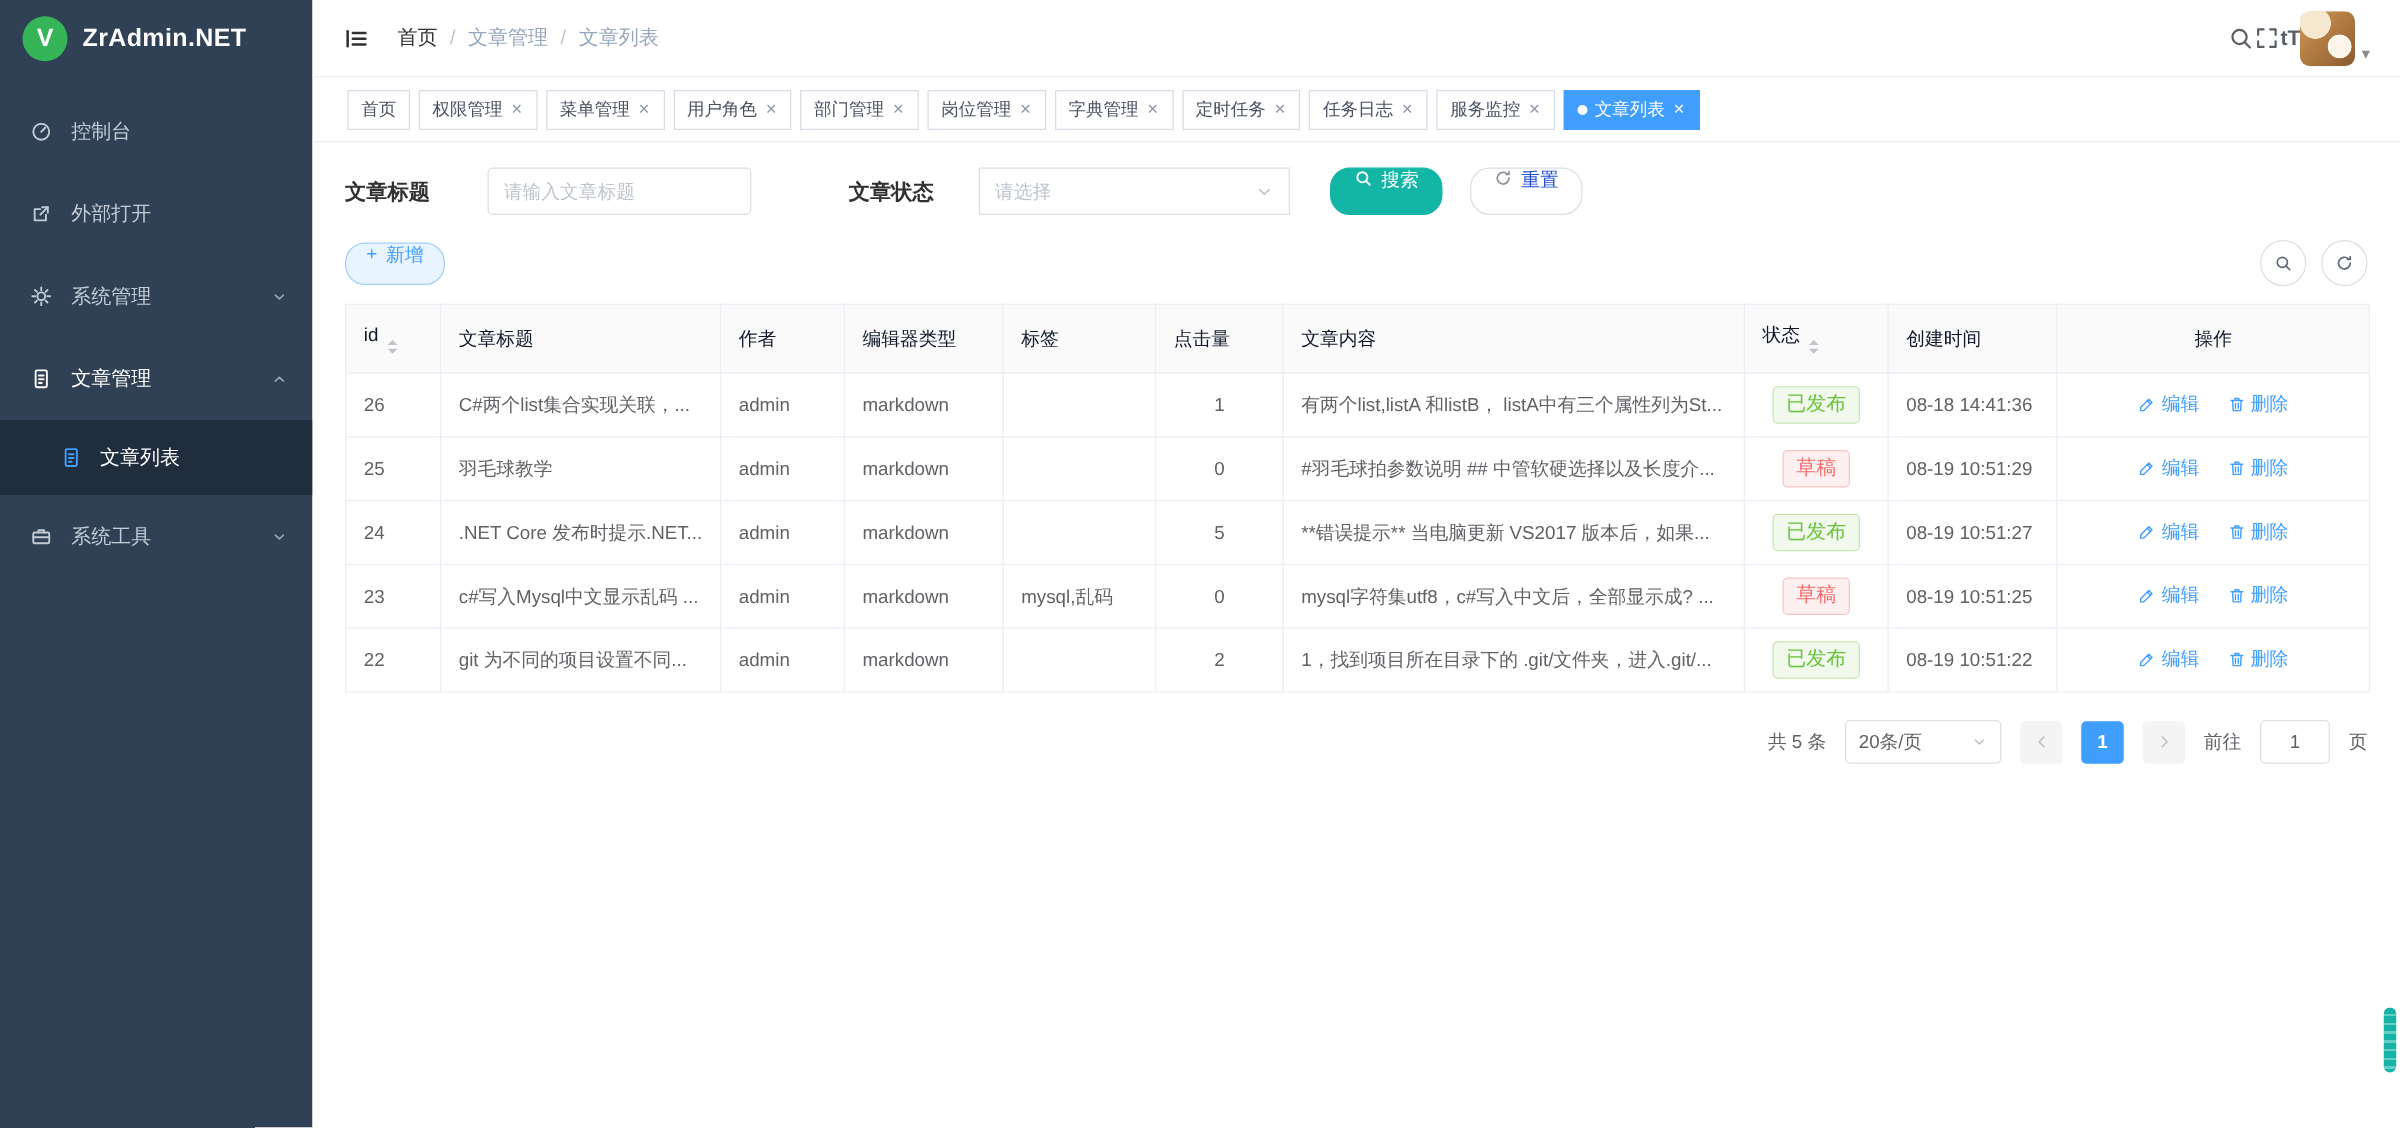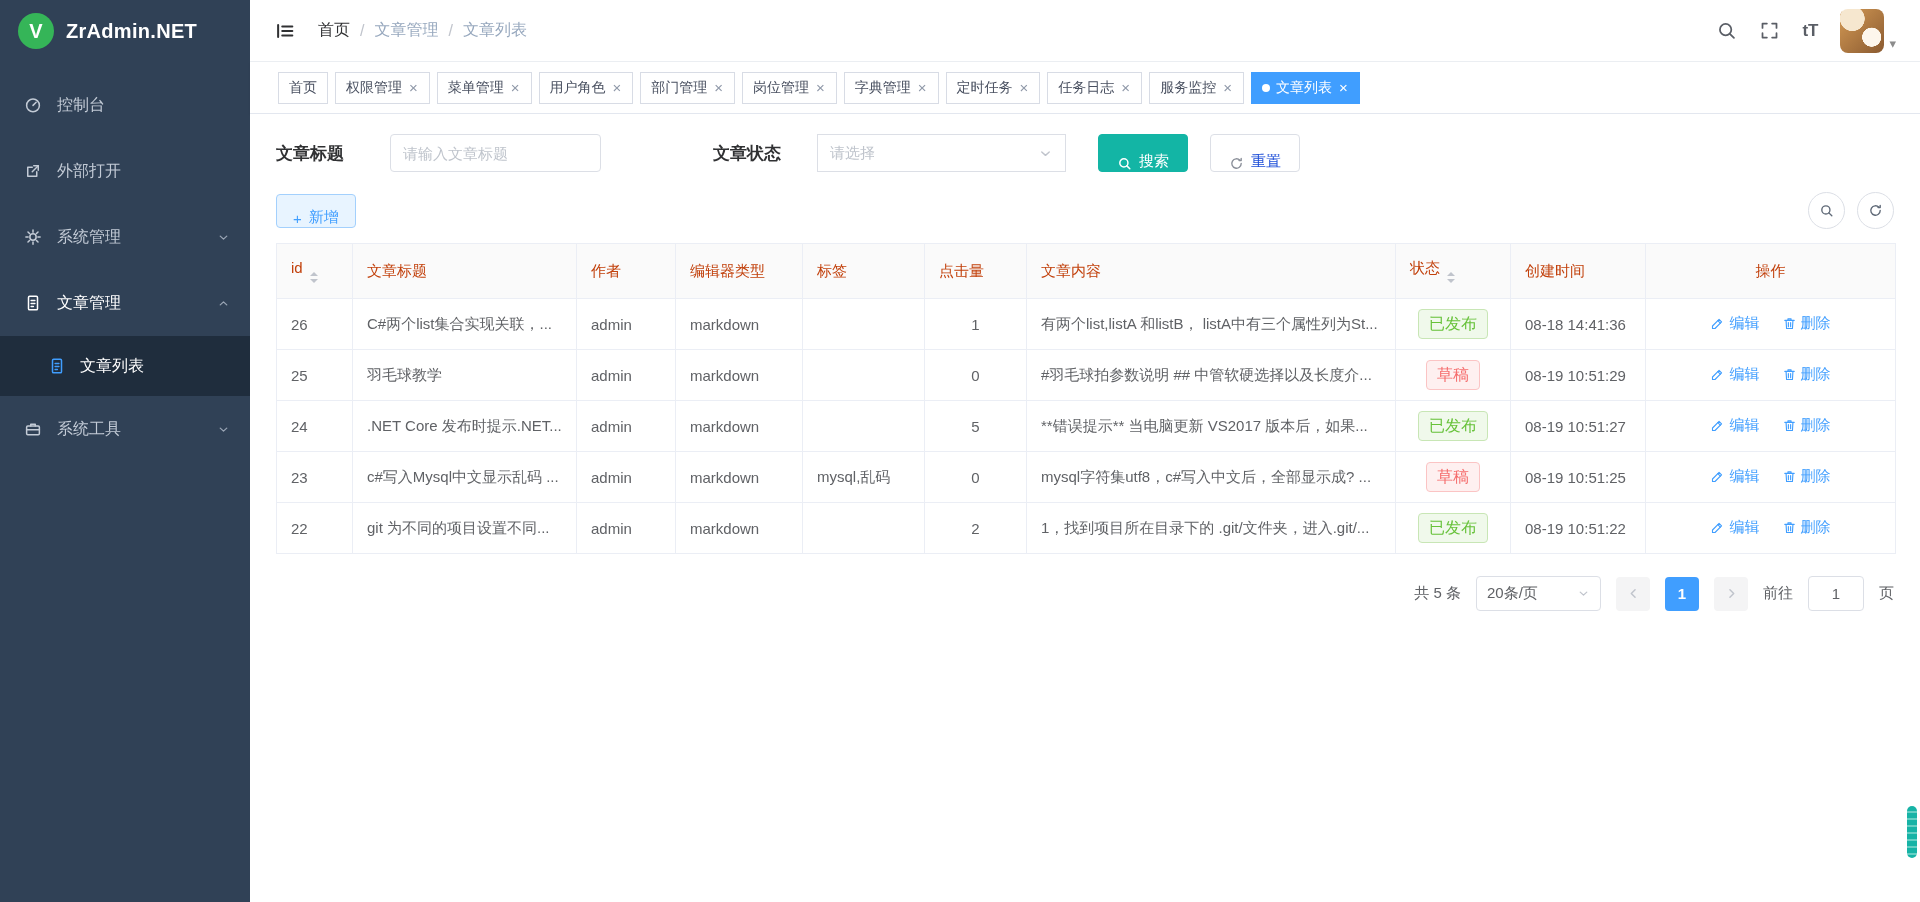--- a/index.html
+++ b/index.html
@@ -24,21 +24,21 @@
 
   
   .main{flex:1;min-width:0;display:flex;flex-direction:column}
   .navbar{height:62px;display:flex;align-items:center;padding:0 24px;border-bottom:1px solid #edf0f4;background:#fff}
   .hamburger{color:#303133;cursor:pointer;display:flex;align-items:center}
   .hamburger .svg{width:22px;height:22px}
   .breadcrumb{display:flex;align-items:center;gap:10px;margin-left:22px;font-size:16px}
   .bc-item{color:#97a8be}
   .bc-item.first{color:#303133;cursor:pointer}
   .bc-sep{color:#c0c4cc}
-  .navbar-right{margin-left:auto;display:flex;align-items:center;gap:22px}
+  .navbar-right{margin-left:auto;display:flex;align-items:center;}
   .nav-icon{color:#5a5e66;cursor:pointer;display:flex;align-items:center}
   .nav-icon .svg{width:21px;height:21px}
   .fontsize-icon{font-size:17px;font-weight:bold;color:#5a5e66;cursor:pointer}
   .avatar-wrap{display:flex;align-items:flex-end;gap:5px;cursor:pointer}
   .avatar{width:44px;height:44px;border-radius:8px;background:
     radial-gradient(circle at 28% 22%,#f6e7cf 0 26%,transparent 27%),
     radial-gradient(circle at 72% 64%,#fdf6ec 0 22%,transparent 23%),
     linear-gradient(135deg,#d49a55,#8a5a30)}
   .avatar-caret{color:#8c8c8c;font-size:13px;padding-bottom:2px}
 
@@ -50,45 +50,45 @@
   .tag .tag-close{color:#8f98a8;font-size:15px;line-height:1;padding:0 1px;cursor:pointer}
   .tag.active{background:#409eff;border-color:#409eff;color:#fff}
   .tag.active .tag-close{color:#fff}
   .tag .dot{width:8px;height:8px;border-radius:50%;background:#fff;display:inline-block}
 
   
   .content{flex:1;padding:0 26px;background:#fff;position:relative}
   .filter-row{display:flex;align-items:center;margin-top:20px}
   .f-label{font-size:17px;font-weight:bold;color:#303133}
   .f-label.l1{margin-right:46px}
-  .f-label.l2{margin-left:112px;margin-right:36px}
+  .f-label.l2{margin-left:78px;margin-right:36px}
   .txt-input{width:211px;height:38px;border:1px solid #dcdfe6;border-radius:4px;padding:0 12px;font-size:15px;
     font-family:inherit;color:#606266}
   .txt-input::placeholder{color:#bfc4cc}
   .select{width:249px;height:38px;border:1px solid #dcdfe6;border-radius:0;padding:0 12px;display:flex;
     align-items:center;justify-content:space-between;cursor:pointer;background:#fff}
   .select .ph{color:#bfc4cc;font-size:15px}
   .select .caret-svg{color:#c0c4cc}
-  .btn{display:inline-flex;align-items:flex-end;gap:7px;height:38px;padding:0 18px;border-radius:4px;font-size:15px;
+  .btn{display:inline-flex;align-items:flex-start;gap:7px;height:38px;padding:0 18px;border-radius:16px;font-size:15px;
     cursor:pointer;border:1px solid transparent;background:#fff;font-family:inherit}
   .btn-search{background:#13b5a5;border-color:#13b5a5;color:#fff;margin-left:32px}
   .btn-reset{border-color:#dcdfe6;color:#1d4ed8;margin-left:22px}
   .btn-reset .svg{color:#8a8f99}
 
   .toolbar-row{display:flex;align-items:center;justify-content:space-between;margin-top:20px}
   .btn-add{height:34px;padding:0 16px;background:#e8f4ff;border-color:#a3d0fd;color:#409eff;font-size:15px}
   .right-circles{display:flex;gap:12px}
   .circle-btn{width:37px;height:37px;border-radius:50%;border:1px solid #dcdfe6;background:#fff;display:flex;
     align-items:center;justify-content:center;color:#5f6977;cursor:pointer}
 
   
   .table-wrap{margin-top:14px}
   table{width:100%;border-collapse:collapse;table-layout:fixed}
   th,td{border:1px solid #ebeef5;padding:0 14px;font-size:15px;white-space:nowrap;overflow:hidden}
-  th{height:55px;background:#fafafa;color:#c2410c;font-weight:500;text-align:left}
+  th{height:55px;background:#fafafa;color:#0f172a;font-weight:500;text-align:left}
   td{height:51px;color:#606266;background:#fff}
   .c-center{text-align:center}
   .sort{display:inline-flex;flex-direction:column;margin-left:7px;vertical-align:-3px}
   .sort i{display:block;width:0;height:0;border:4.5px solid transparent}
   .sort .up{border-bottom-color:#c0c4cc;border-top:0;margin-bottom:3px}
   .sort .down{border-top-color:#c0c4cc;border-bottom:0}
   .badge{display:inline-block;padding:4px 10px;border-radius:4px;font-size:16px;line-height:1.2;border:1px solid}
   .badge.success{color:#67c23a;background:#f0f9eb;border-color:#c8e6b5}
   .badge.danger{color:#f56c6c;background:#fef0f0;border-color:#fbc4c4}
   .op-link{display:inline-flex;align-items:center;gap:4px;color:#409eff;cursor:pointer;font-size:15px;text-decoration:none}

